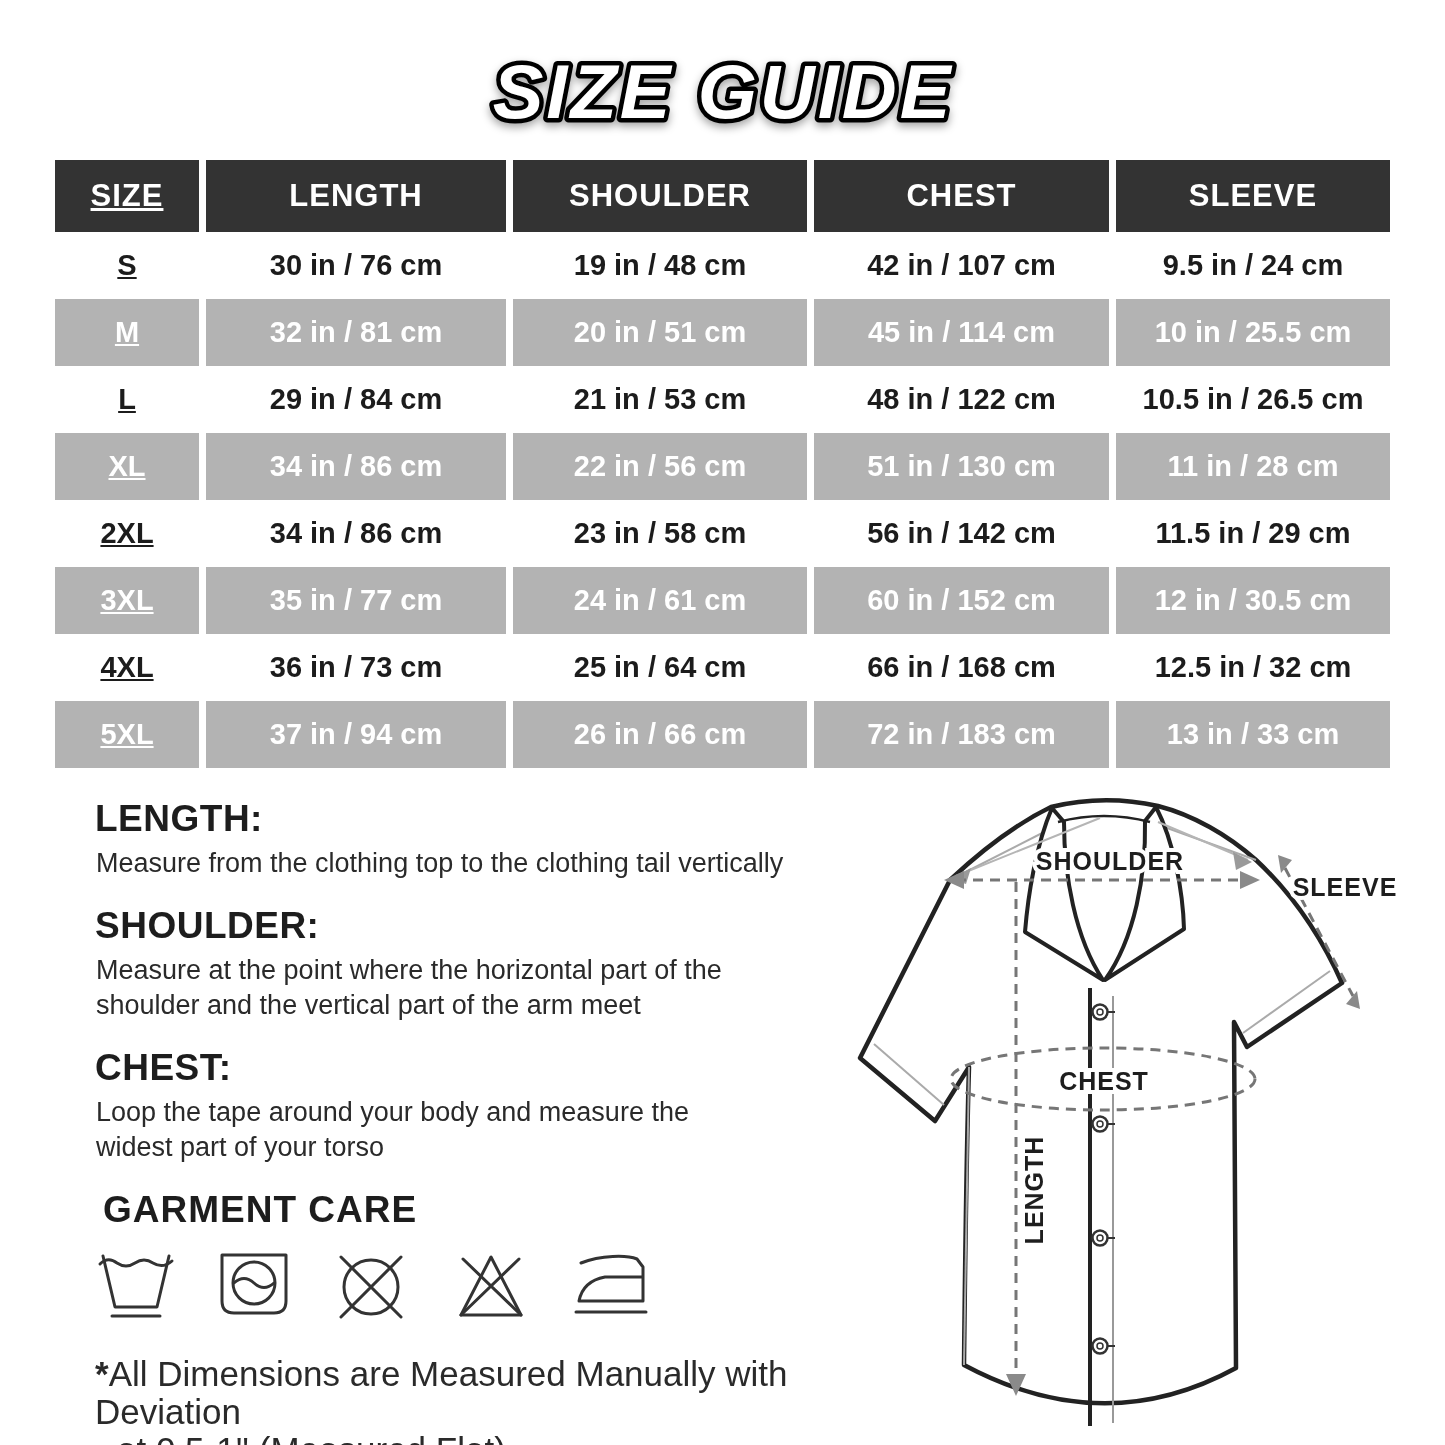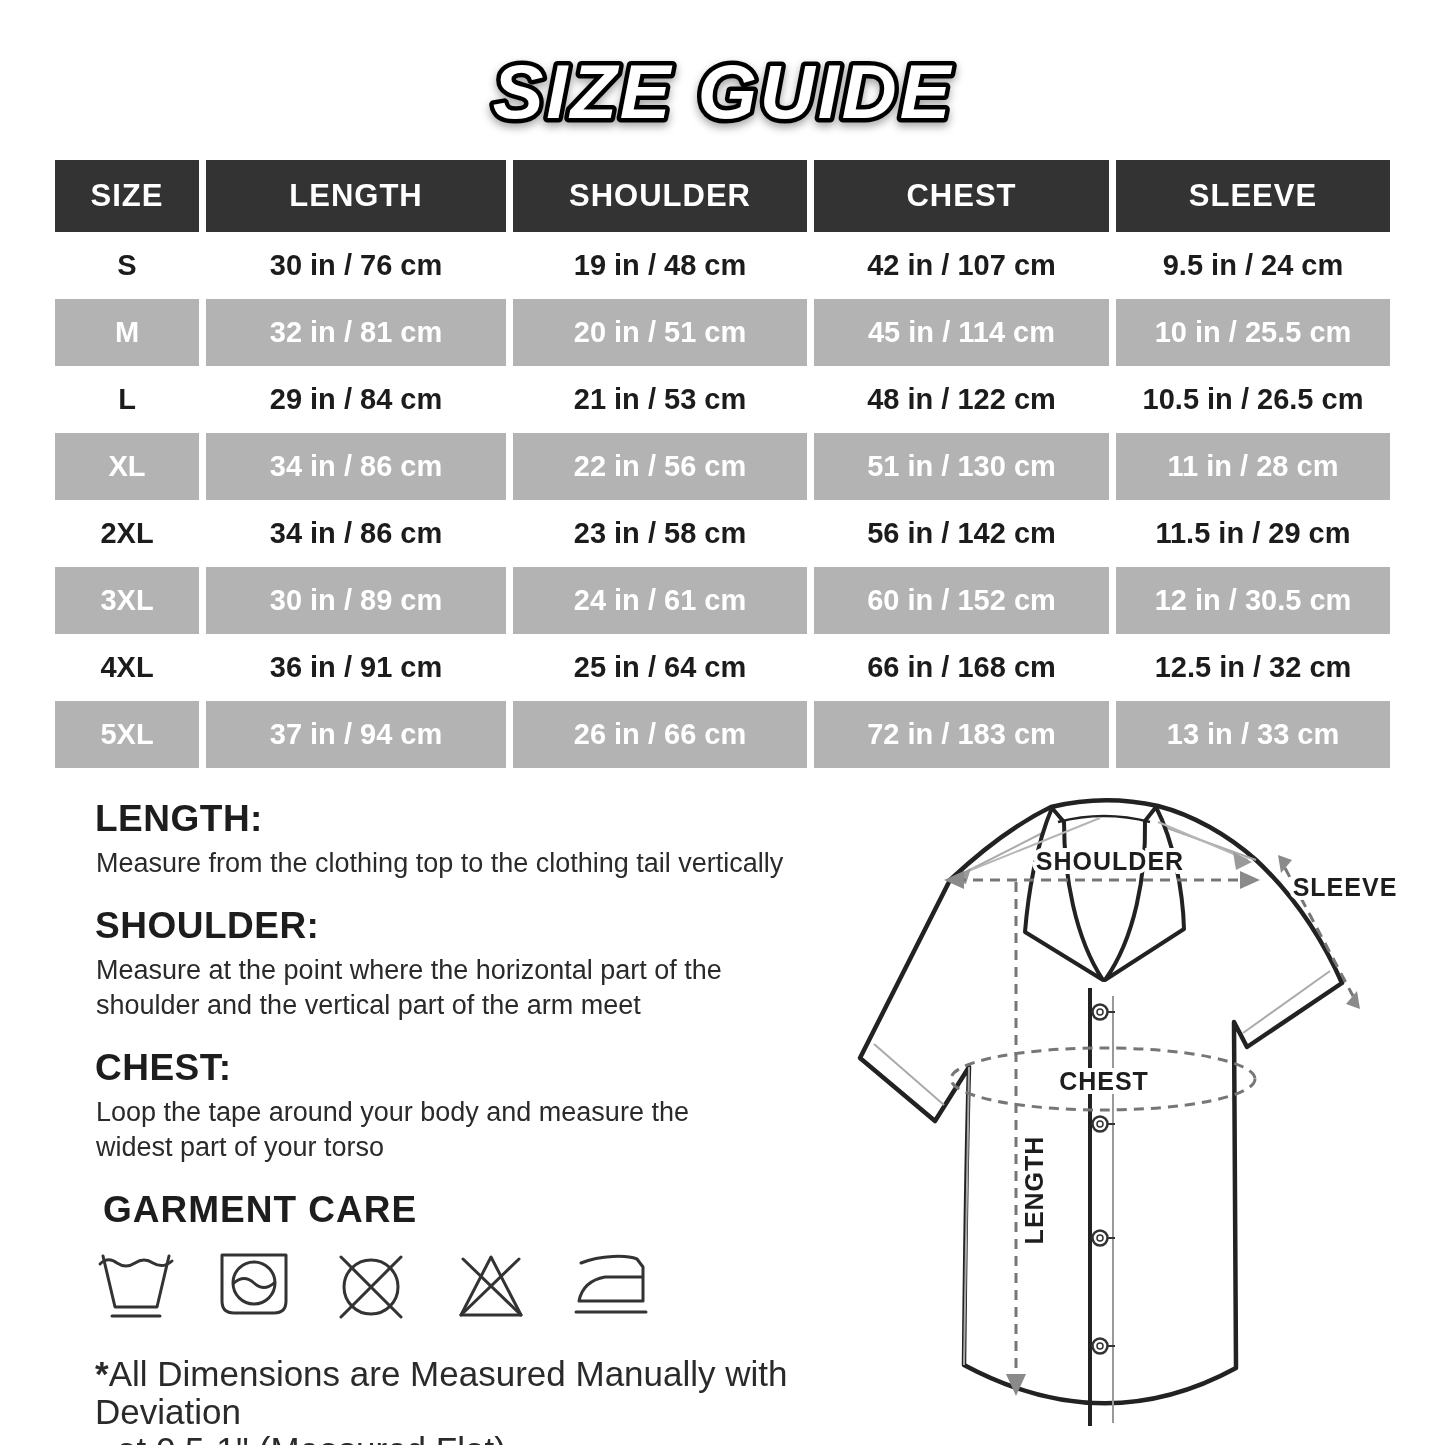--- a/index.html
+++ b/index.html
@@ -10,21 +10,21 @@
   .title-wrap{position:absolute;top:30px;left:0;width:100%;text-align:center;}
   .title-svg{display:block;margin:0 auto;}
   .title-text{font-family:"Liberation Sans",sans-serif;font-weight:bold;font-style:italic;
               font-size:76px;letter-spacing:3px;fill:#ffffff;stroke:#000000;stroke-width:9px;
               paint-order:stroke;stroke-linejoin:round;}
 
   
   .size-table{position:absolute;left:55px;top:160px;width:1335px;}
   .thead,.tr{display:grid;grid-template-columns:144px 307px 301px 302px 281px;}
   .th,.td{display:flex;align-items:center;justify-content:center;border-left:7px solid #fff;}
-  .th:first-child,.td:first-child{border-left:none;}
+  .th:first-child,.td:first-child{border-left:none;text-decoration:underline;}
   .th{height:72px;background:var(--header-bg,#333);color:var(--header-text,#fff);
       font-weight:bold;font-size:31px;letter-spacing:1px;}
   .td{height:67px;font-weight:bold;font-size:29px;}
   .tr{background:var(--row-bg,#fff);color:var(--row-text,#1c1c1c);}
   .tr.shaded{background:var(--shaded-bg,#b3b3b3);color:var(--shaded-text,#fff);}
 
   
   .info{position:absolute;left:95px;top:798px;width:790px;}
   .def-heading{font-size:37px;font-weight:800;letter-spacing:.5px;color:#1d1d1d;margin:0 0 6px 0;}
   .def-body{font-size:27px;line-height:35px;color:#2a2a2a;margin:0 0 24px 1px;}
@@ -96,28 +96,28 @@
       </div>
       <div class="tr">
         <div class="td">2XL</div>
         <div class="td">34 in / 86 cm</div>
         <div class="td">23 in / 58 cm</div>
         <div class="td">56 in / 142 cm</div>
         <div class="td">11.5 in / 29 cm</div>
       </div>
       <div class="tr shaded">
         <div class="td">3XL</div>
-        <div class="td">30 in / 89 cm</div>
+        <div class="td">35 in / 77 cm</div>
         <div class="td">24 in / 61 cm</div>
         <div class="td">60 in / 152 cm</div>
         <div class="td">12 in / 30.5 cm</div>
       </div>
       <div class="tr">
         <div class="td">4XL</div>
-        <div class="td">36 in / 91 cm</div>
+        <div class="td">36 in / 73 cm</div>
         <div class="td">25 in / 64 cm</div>
         <div class="td">66 in / 168 cm</div>
         <div class="td">12.5 in / 32 cm</div>
       </div>
       <div class="tr shaded">
         <div class="td">5XL</div>
         <div class="td">37 in / 94 cm</div>
         <div class="td">26 in / 66 cm</div>
         <div class="td">72 in / 183 cm</div>
         <div class="td">13 in / 33 cm</div>

